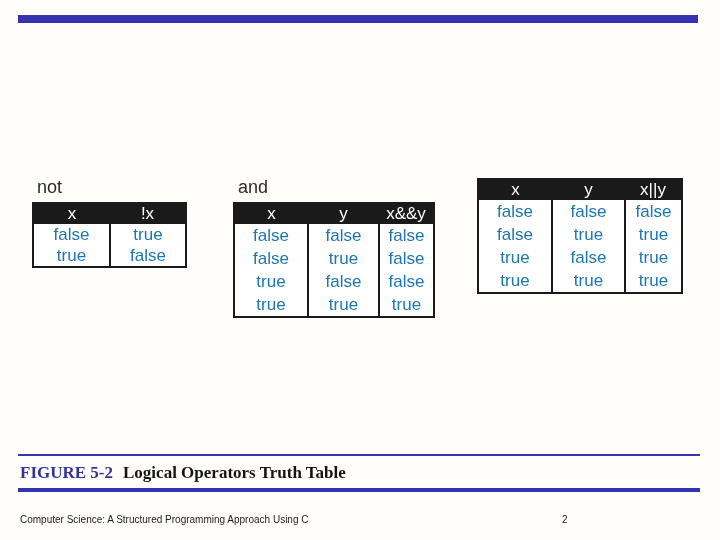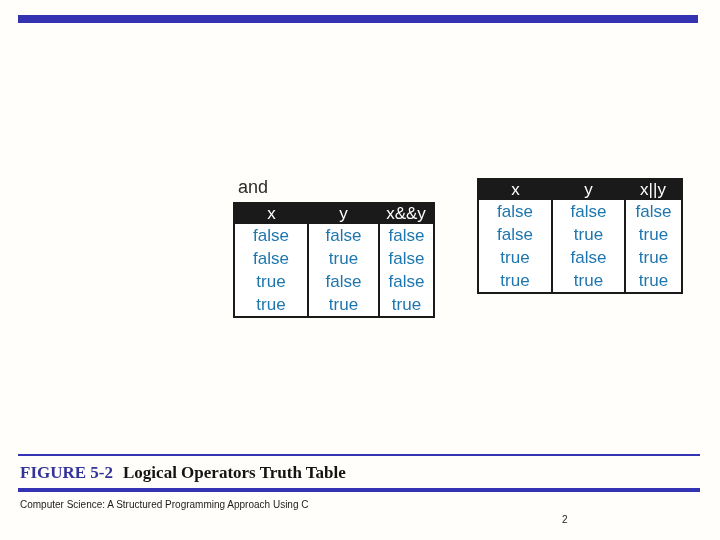--- a/index.html
+++ b/index.html
@@ -86,40 +86,65 @@
   .caption .fig { color: var(--figure-label); margin-right: 10px; }
   .caption .title { color: #141414; }
   .rule-bottom {
     position: absolute;
     left: 18px; top: 488px;
     width: 682px; height: 4px;
     background: var(--rule-line);
   }
   .footer-title {
     position: absolute;
-    left: 20px; top: 499px;
+    left: 20px; top: 514px;
     font-size: 10px;
     color: #1c1c1c;
     line-height: 12px;
   }
   .footer-page {
     position: absolute;
     left: 562px; top: 514px;
     font-size: 10px;
     color: #1c1c1c;
     line-height: 12px;
   }
 </style>
 </head>
 <body>
 
 <div class="slide">
 
   <div class="top-bar"></div>
 
+  <div class="tbl-block" id="tbl-not">
+    <div class="tbl-label">not</div>
+    <table class="truth-table">
+      <colgroup>
+          <col style="width:77px">
+          <col style="width:76px">
+        </colgroup>
+      <thead>
+        <tr>
+          <th>x</th>
+          <th>!x</th>
+        </tr>
+      </thead>
+      <tbody>
+        <tr>
+          <td>false</td>
+          <td>true</td>
+        </tr>
+        <tr>
+          <td>true</td>
+          <td>false</td>
+        </tr>
+      </tbody>
+    </table>
+  </div>
 
   <div class="tbl-block" id="tbl-and">
     <div class="tbl-label">and</div>
     <table class="truth-table">
       <colgroup>
           <col style="width:74px">
           <col style="width:71px">
           <col style="width:55px">
         </colgroup>
       <thead>

